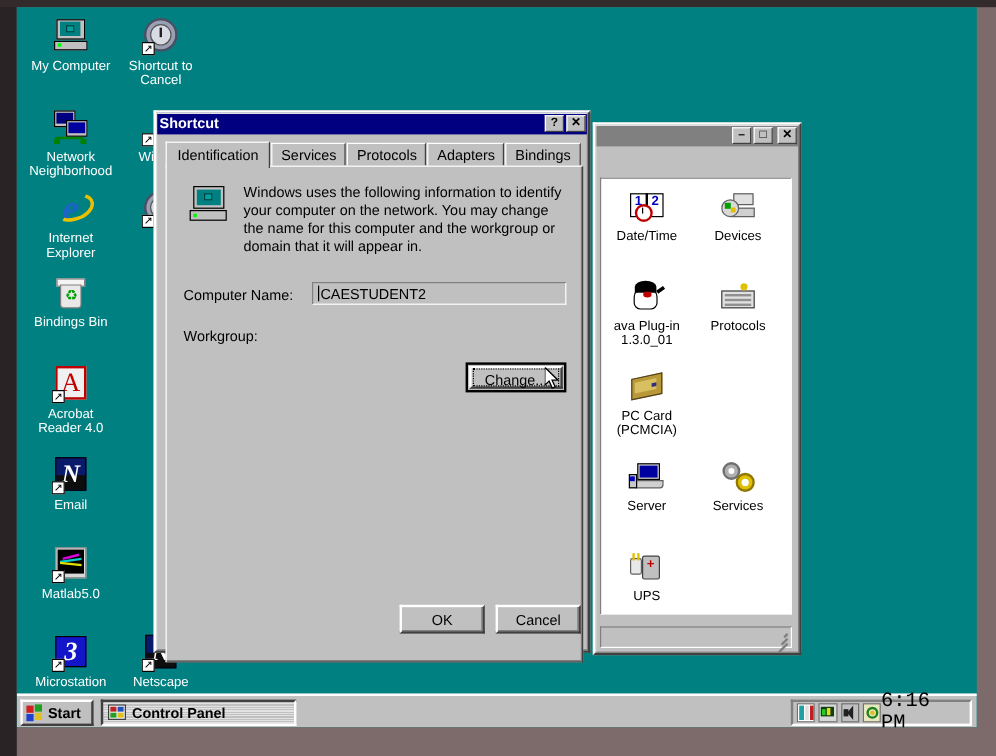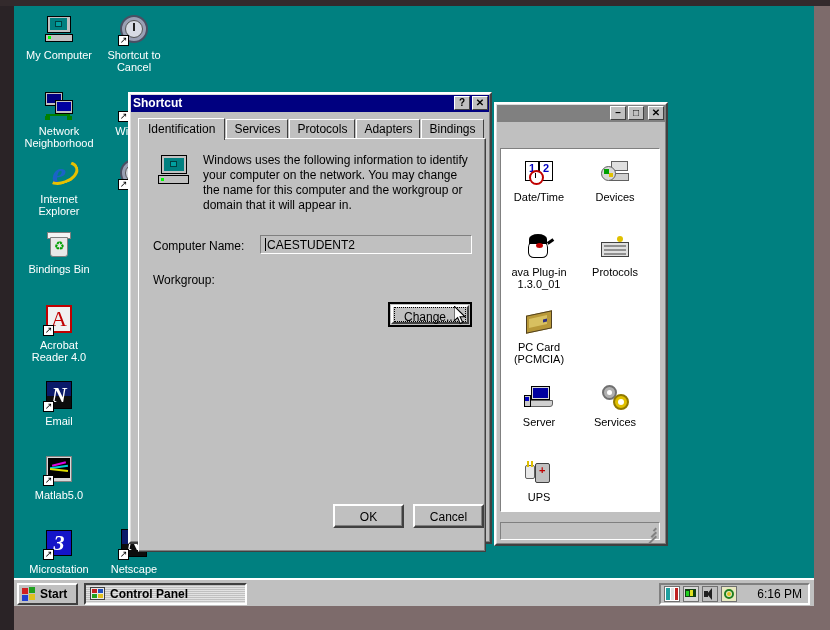--- a/index.html
+++ b/index.html
@@ -313,21 +313,21 @@
   .task-btn .tlabel { font-size:12px; font-weight:bold; color:#000; }
   #tray {
     position:absolute; right:4px; top:3px; height:22px; width:151px;
     background:#c0c0c0;
     border-top:2px solid #808080; border-left:2px solid #808080;
     border-right:2px solid #ffffff; border-bottom:2px solid #ffffff;
     box-sizing:border-box;
     display:flex; align-items:center;
   }
   .tray-ico { width:16px; height:16px; margin-left:3px; position:relative; border:1px solid #707070; box-sizing:border-box;}
-  #tray-clock { margin-left:auto; margin-right:6px; font-size:12px; color:#000; }
+  #tray-clock { margin-left:auto; margin-right:6px; font-size:17px; color:#000;font-family:Liberation Mono, monospace; }
 
   
   #cursor { position:absolute; left:440px; top:300px; width:14px; height:20px; z-index:50; pointer-events:none; }
 </style>
 </head>
 <body>
 
 <div id="screen">
   <div id="bezel"></div>
   <div id="bezel-dark-l"></div>

